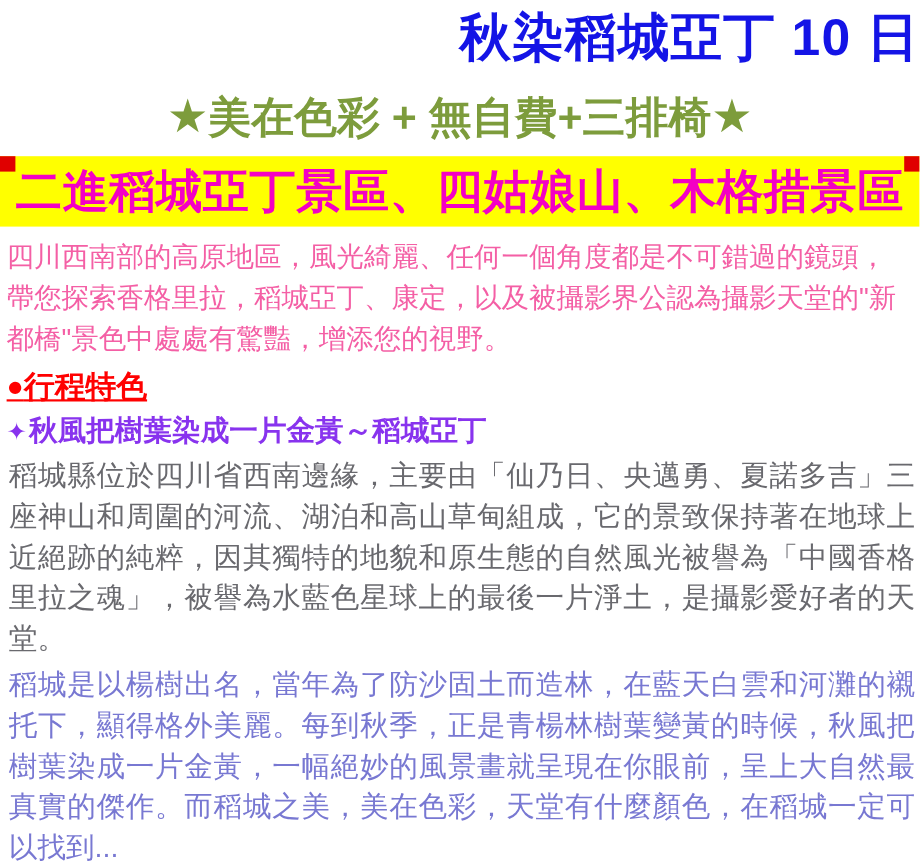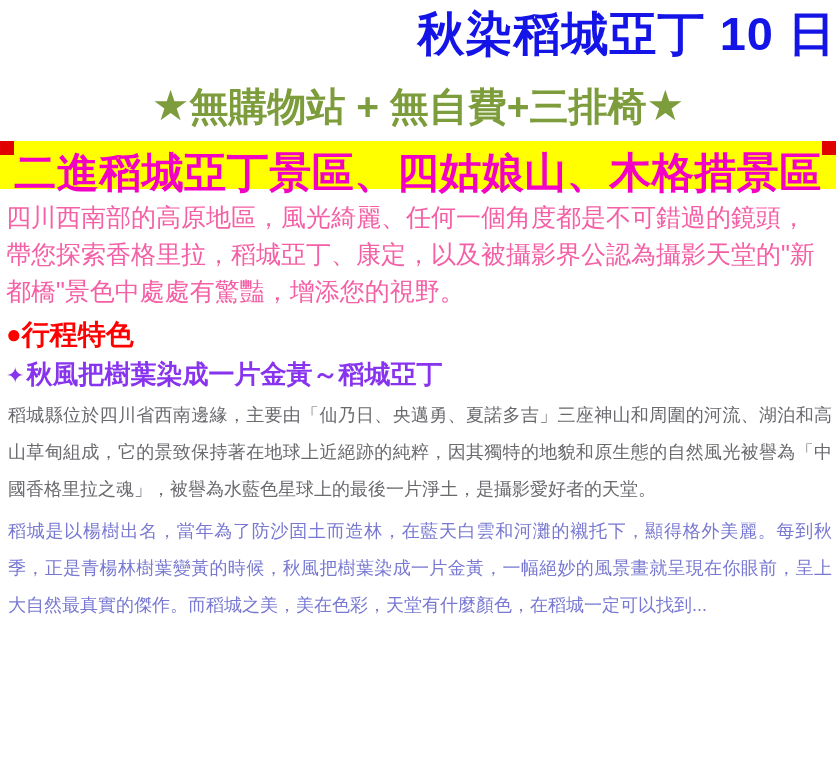--- a/index.html
+++ b/index.html
@@ -24,21 +24,21 @@
     font-size: 39px; font-weight: bold;
     color: #7d9c3c;
     line-height: 56px;
   }
   .subtitle .star { font-size: 42px; }
 
   .banner {
     position: relative;
     margin-top: 6px;
     background: #ffff00;
-    height: 48px;
+    height: 64px;
     text-align: center;
     font-size: 42px; font-weight: bold;
     color: #f400c4;
     line-height: 64px;
     letter-spacing: 0.5px;
     white-space: nowrap;
   }
   .corner-mark {
     position: absolute; top: 0; width: 14px; height: 14px;
     background: #e00000;
@@ -52,50 +52,51 @@
     font-size: 25px;
     color: #f45fa5;
     line-height: 37px;
   }
 
   .features-heading {
     margin: 4px 0 0 6px;
     font-size: 28px; font-weight: bold;
     color: #ff0000;
     line-height: 40px;
+    text-decoration: underline;
   }
   .features-heading .bullet { font-size: 26px; vertical-align: 1px; }
 
   .feature-heading {
     margin: 0 0 0 6px;
     font-size: 26px; font-weight: bold;
     color: #8833ee;
     line-height: 38px;
   }
   .feature-heading .bullet { font-size: 22px; margin-right: 2px; }
 
   .para {
     margin: 2px 4px 0 8px;
-    font-size: 18px;
+    font-size: 26px;
     line-height: 37px;
     text-align: justify;
     text-justify: inter-ideograph;
   }
   .para.gray { color: #69696e; }
   .para.violet { color: #7878d2; margin-top: 5px; }
 </style>
 </head>
 <body>
 
 <div class="doc">
 
   <h1 class="page-title">秋染稻城亞丁 10 日</h1>
 
   <div class="subtitle">
-    <span class="star">★</span><span>無購物站 + 無自費+三排椅</span><span class="star">★</span>
+    <span class="star">★</span><span>美在色彩 + 無自費+三排椅</span><span class="star">★</span>
   </div>
 
   <div class="banner">
     <span class="corner-mark left"></span>
     <span class="corner-mark right"></span>
     <span>二進稻城亞丁景區、四姑娘山、木格措景區</span>
   </div>
 
   <p class="intro">四川西南部的高原地區，風光綺麗、任何一個角度都是不可錯過的鏡頭，帶您探索香格里拉，稻城亞丁、康定，以及被攝影界公認為攝影天堂的"新都橋"景色中處處有驚豔，增添您的視野。</p>
 

